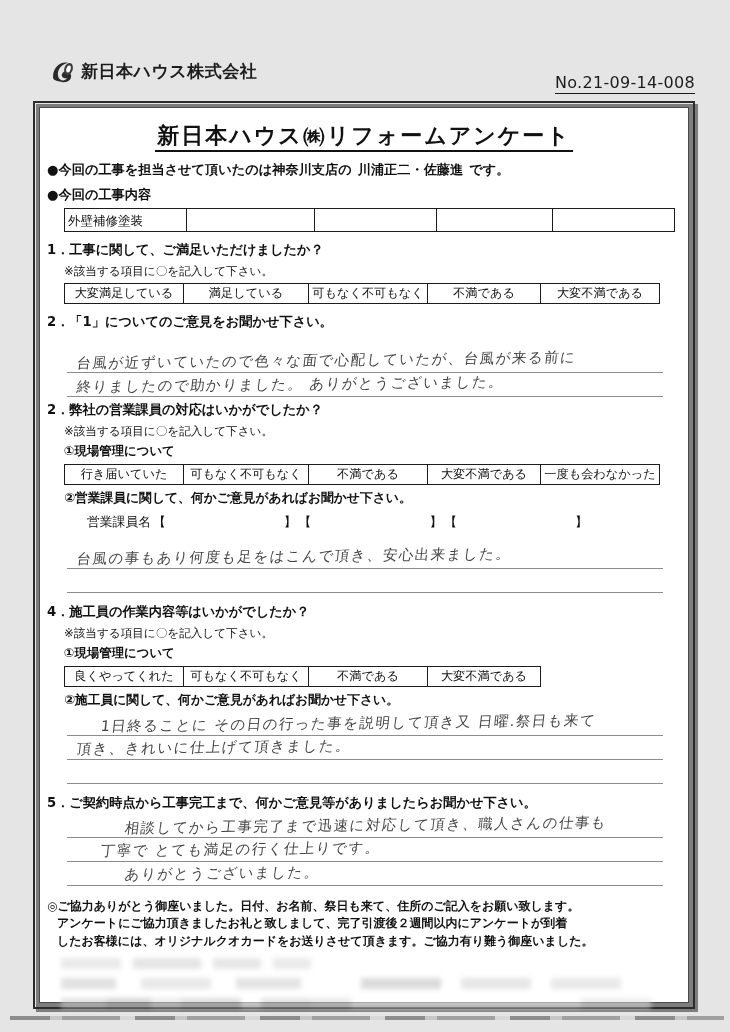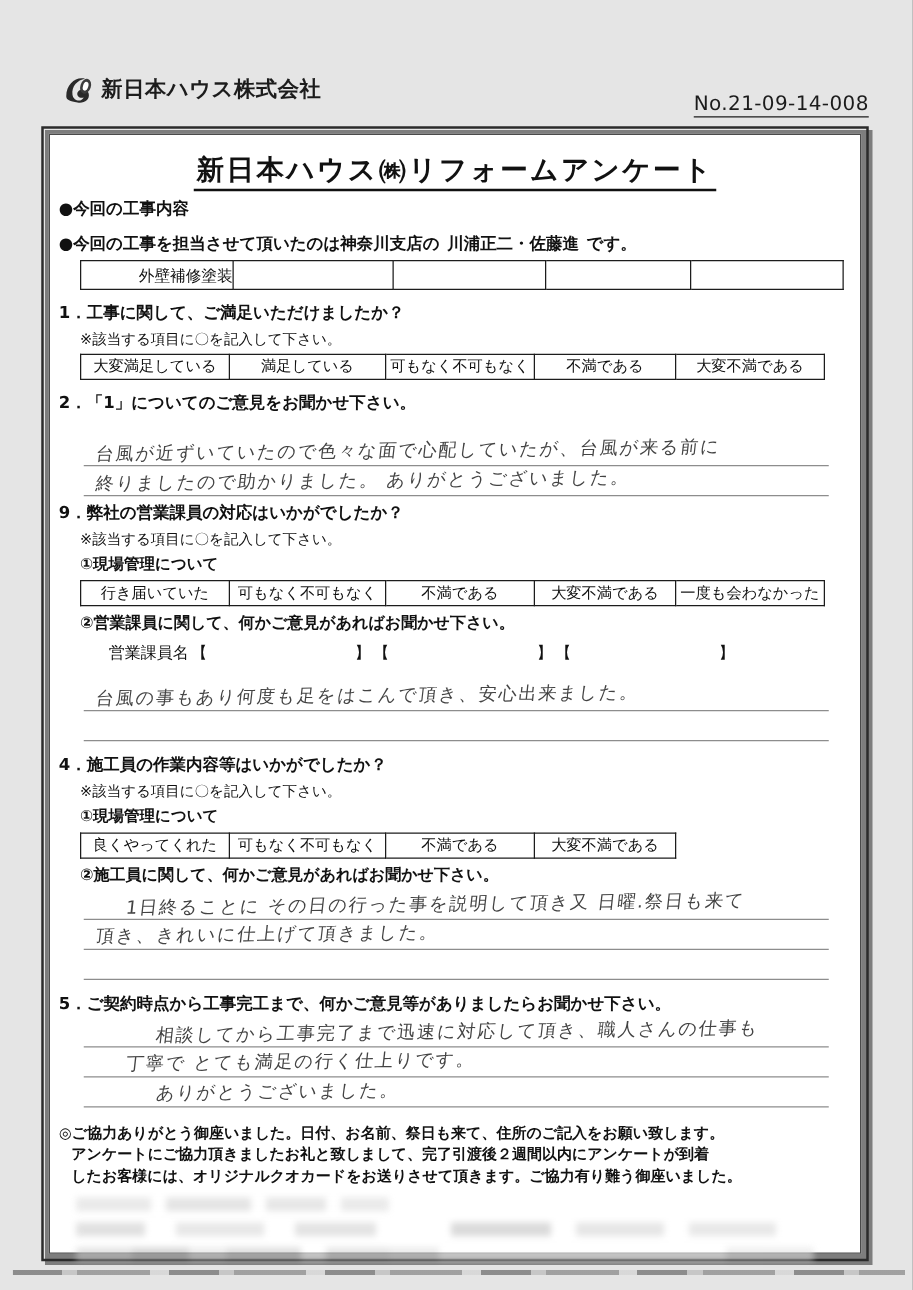--- a/index.html
+++ b/index.html
@@ -126,21 +126,21 @@
     font-size: 12.2px;
     color: #111;
     text-align: center;
     height: 17px;
     padding: 1px 0;
     white-space: nowrap;
     position: relative;
   }
   table.work-content td {
     height: 20px;
-    text-align: right;
+    text-align: left;
     vertical-align: bottom;
     padding-left: 3px;
   }
   table.work-content td.filled {
     font-size: 12.5px;
     padding-bottom: 1px;
   }
 
   .q-heading {
     font-size: 13.2px;
@@ -270,25 +270,25 @@
   <div class="outer-frame-shadow"></div>
   <div class="outer-frame"></div>
   <div class="inner-frame"></div>
 
   <div class="content">
 
     <div class="form-title">
       <span>新日本ハウス㈱リフォームアンケート</span>
     </div>
 
-    <div class="bullet-line second">●今回の工事内容</div>
-
     <div class="bullet-line">
       <span>●今回の工事を担当させて頂いたのは神奈川支店の</span><span class="staff">川浦正二・佐藤進</span><span>です。</span>
     </div>
+
+    <div class="bullet-line second">●今回の工事内容</div>
 
     <table class="grid work-content">
       <tbody>
           <tr>
         <td class="filled" style="width:118px">外壁補修塗装</td>
         <td style="width:124px"></td>
         <td style="width:118px"></td>
         <td style="width:112px"></td>
         <td style="width:118px"></td>
       </tr>
@@ -312,21 +312,21 @@
     <div class="q-heading">2．「1」についてのご意見をお聞かせ下さい。</div>
     <div class="answer-area" style="width:596px;margin-top:18px">
       <div class="answer-line">
         <span class="hw">台風が近ずいていたので色々な面で心配していたが、台風が来る前に</span>
       </div>
       <div class="answer-line">
         <span class="hw">終りましたので助かりました。 ありがとうございました。</span>
       </div>
     </div>
 
-    <div class="q-heading" style="margin-top:4px">9．弊社の営業課員の対応はいかがでしたか？</div>
+    <div class="q-heading" style="margin-top:4px">2．弊社の営業課員の対応はいかがでしたか？</div>
     <div class="q-note">※該当する項目に〇を記入して下さい。</div>
     <div class="q-sub">①現場管理について</div>
     <table class="grid">
       <tbody>
           <tr>
         <td style="width:118px">行き届いていた</td>
         <td style="width:124px">可もなく不可もなく</td>
         <td style="width:118px">不満である</td>
         <td style="width:112px">大変不満である</td>
         <td style="width:118px">一度も会わなかった</td>

